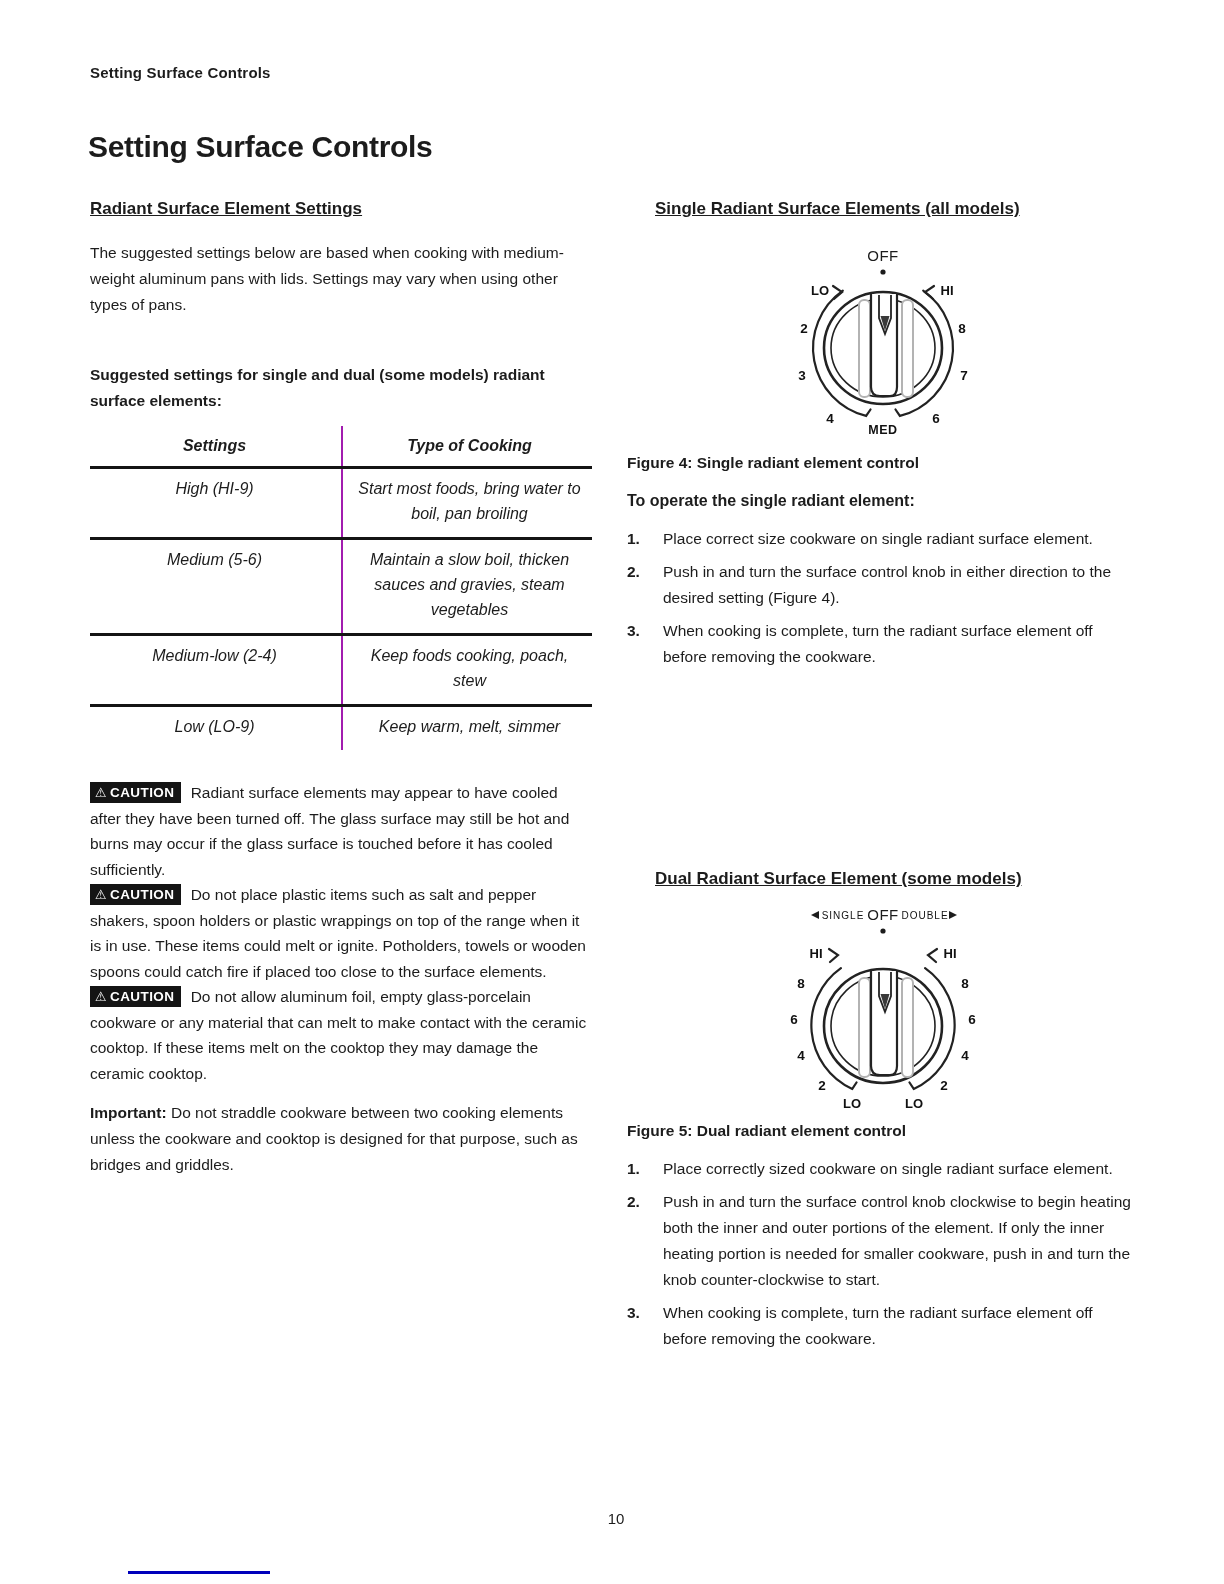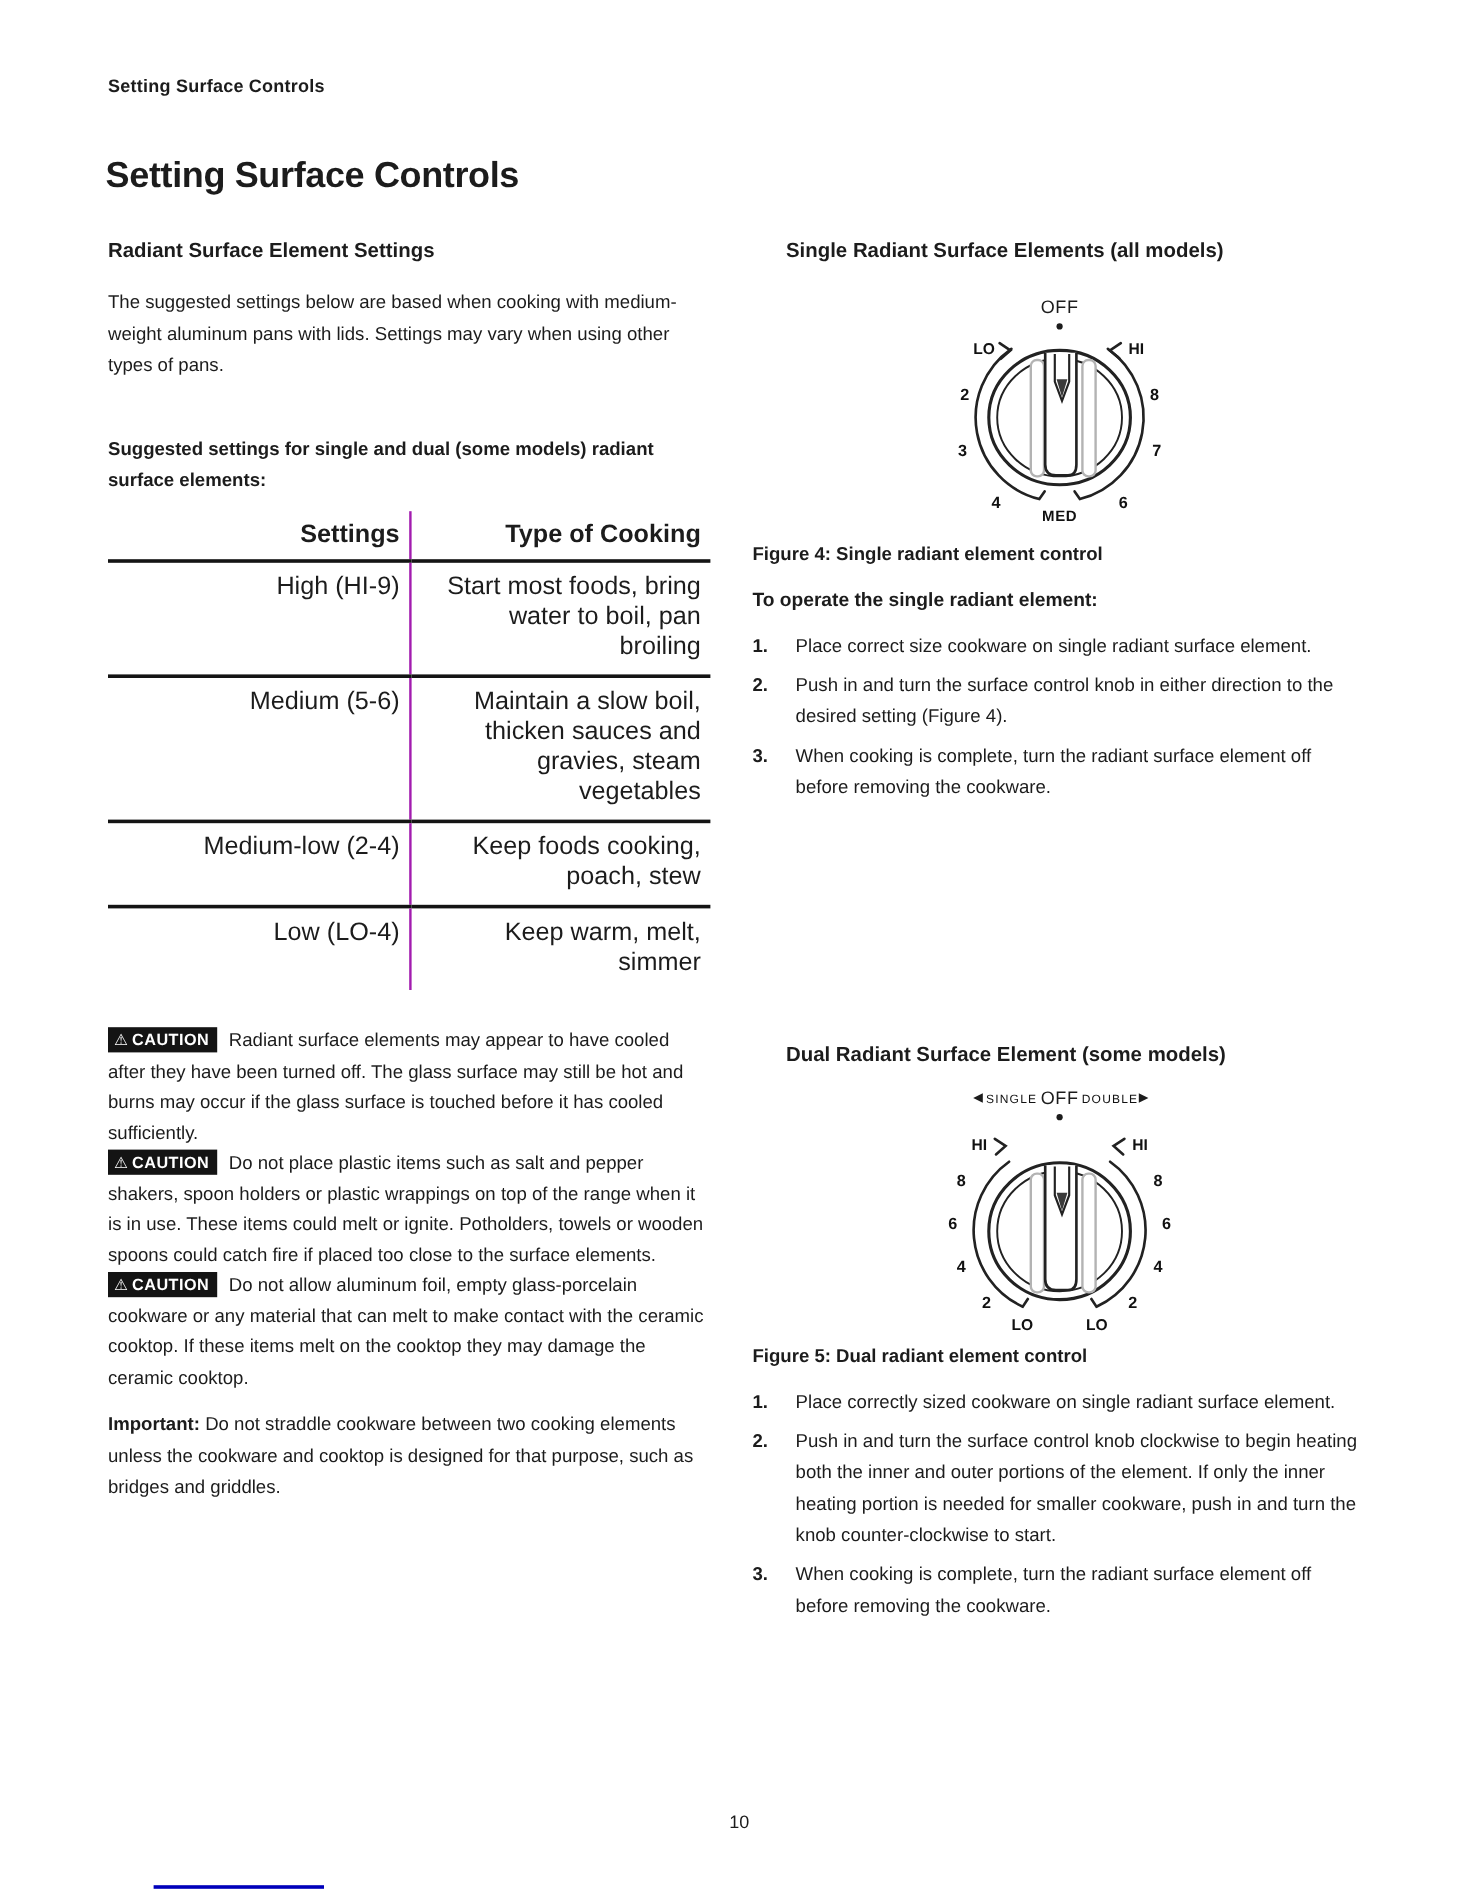--- a/index.html
+++ b/index.html
@@ -17,37 +17,38 @@
     font-size: 15px; font-weight: 700; letter-spacing: 0.2px;
   }
   .page-title {
     position: absolute; left: 88px; top: 130px;
     font-size: 30px; font-weight: 700; letter-spacing: -0.3px;
   }
   .col { position: absolute; top: 0; }
   .col-left  { left: 90px;  width: 502px; }
   .col-right { left: 627px; width: 512px; }
   h2.section {
-    font-size: 17px; font-weight: 700; line-height: 22px;
+    font-size: 17px; font-weight: 700; line-height: 22px; text-decoration: underline;
   }
   .col-left h2.section  { margin-top: 198px; }
   .col-right h2.section { margin-top: 198px; margin-left: 28px; }
   p.body {
     font-size: 15.5px; line-height: 26px; margin-top: 20px;
   }
   p.table-intro {
     font-size: 15.5px; font-weight: 700; line-height: 26px; margin-top: 44px;
   }
   table.settings {
     border-collapse: collapse; width: 100%; margin-top: 12px;
   }
   table.settings th, table.settings td {
-    vertical-align: top; text-align: right;
-    font-size: 21px; line-height: 25px;
+    vertical-align: top; text-align: center;
+    font-size: 16px; line-height: 25px;
     padding: 7px 8px 11px 6px;
+    font-style: italic;
   }
   table.settings thead th {
     font-weight: 700; border-bottom: 3px solid #141414; padding-bottom: 8px;
   }
   table.settings .c1 { width: 252px; }
   table.settings .c2 { border-left: 2px solid #a21caf; padding-left: 12px; }
   table.settings tbody tr:not(:last-child) td { border-bottom: 3px solid #141414; }
   p.caution { font-size: 15.5px; line-height: 25.5px; }
   p.caution.first { margin-top: 30px; }
   .badge {
@@ -115,21 +116,21 @@
       </tr>
       <tr>
         <td class="c1">Medium (5-6)</td>
         <td class="c2">Maintain a slow boil, thicken sauces and gravies, steam vegetables</td>
       </tr>
       <tr>
         <td class="c1">Medium-low (2-4)</td>
         <td class="c2">Keep foods cooking, poach, stew</td>
       </tr>
       <tr>
-        <td class="c1">Low (LO-4)</td>
+        <td class="c1">Low (LO-9)</td>
         <td class="c2">Keep warm, melt, simmer</td>
       </tr>
     </tbody>
   </table>
 
   <p class="caution first">
     <span class="badge"><span class="tri">⚠</span><span>CAUTION</span></span>
     <span>Radiant surface elements may appear to have cooled after they have been turned off. The glass surface may still be hot and burns may occur if the glass surface is touched before it has cooled sufficiently.</span>
   </p>
 

